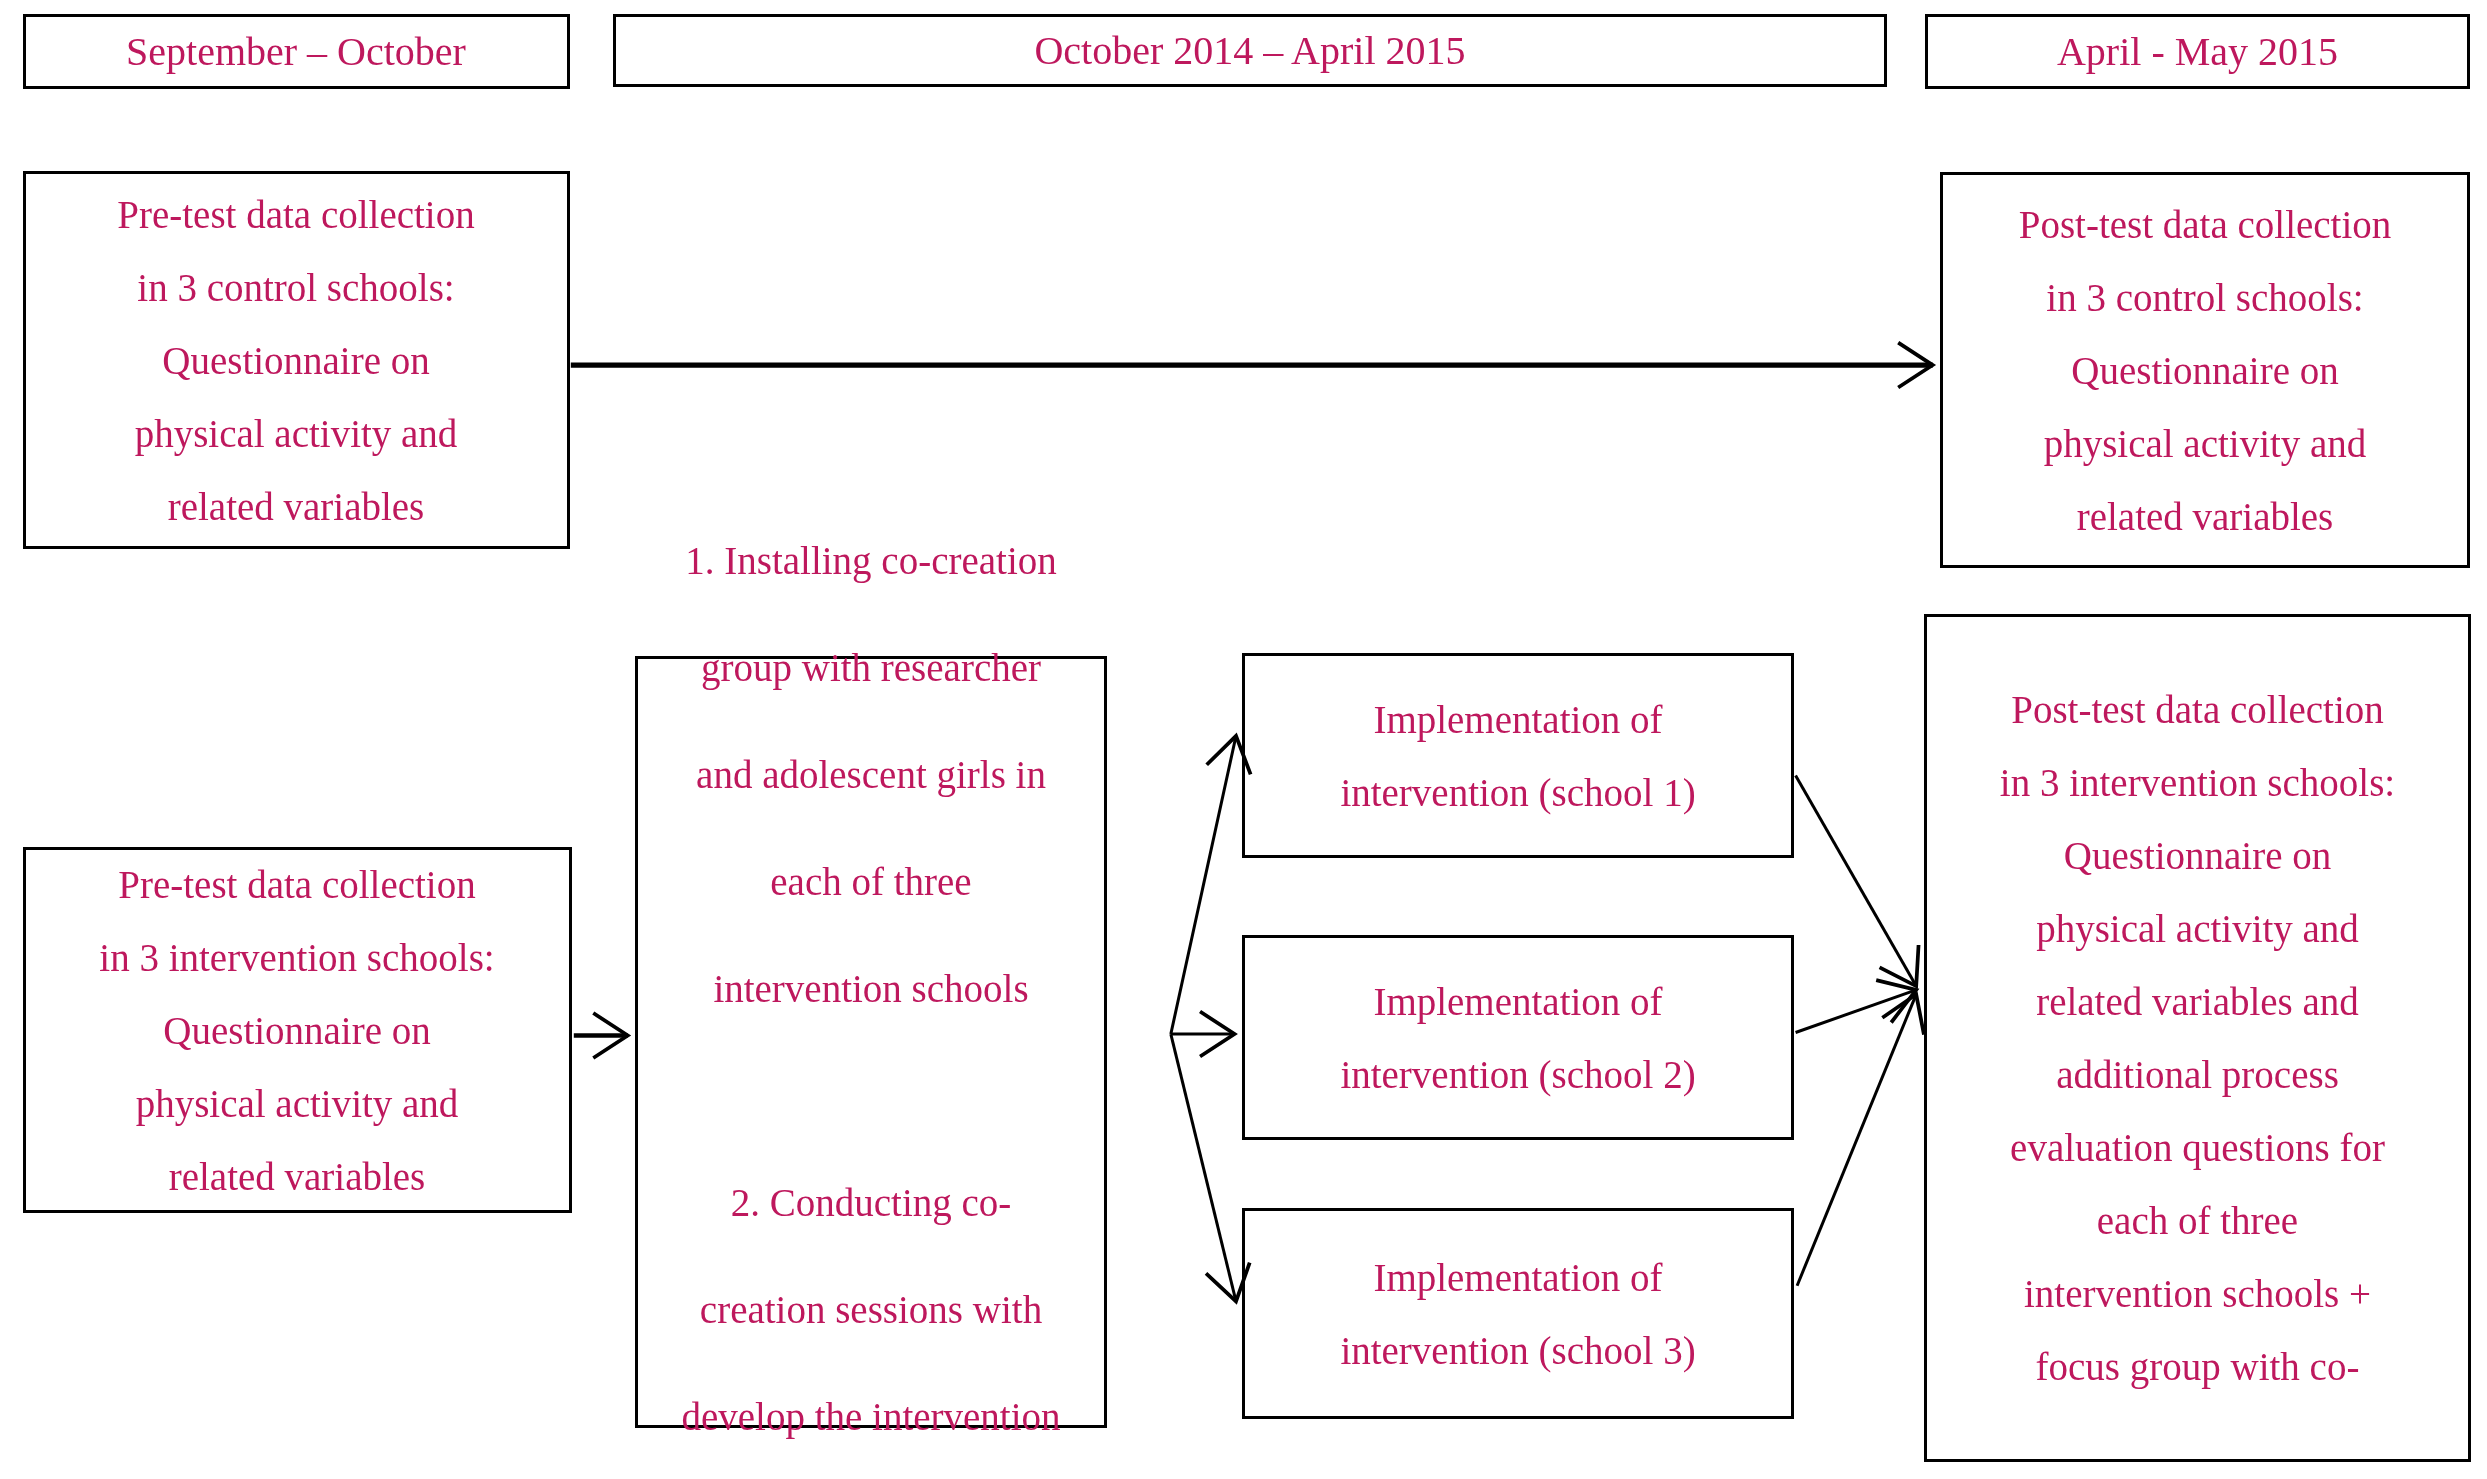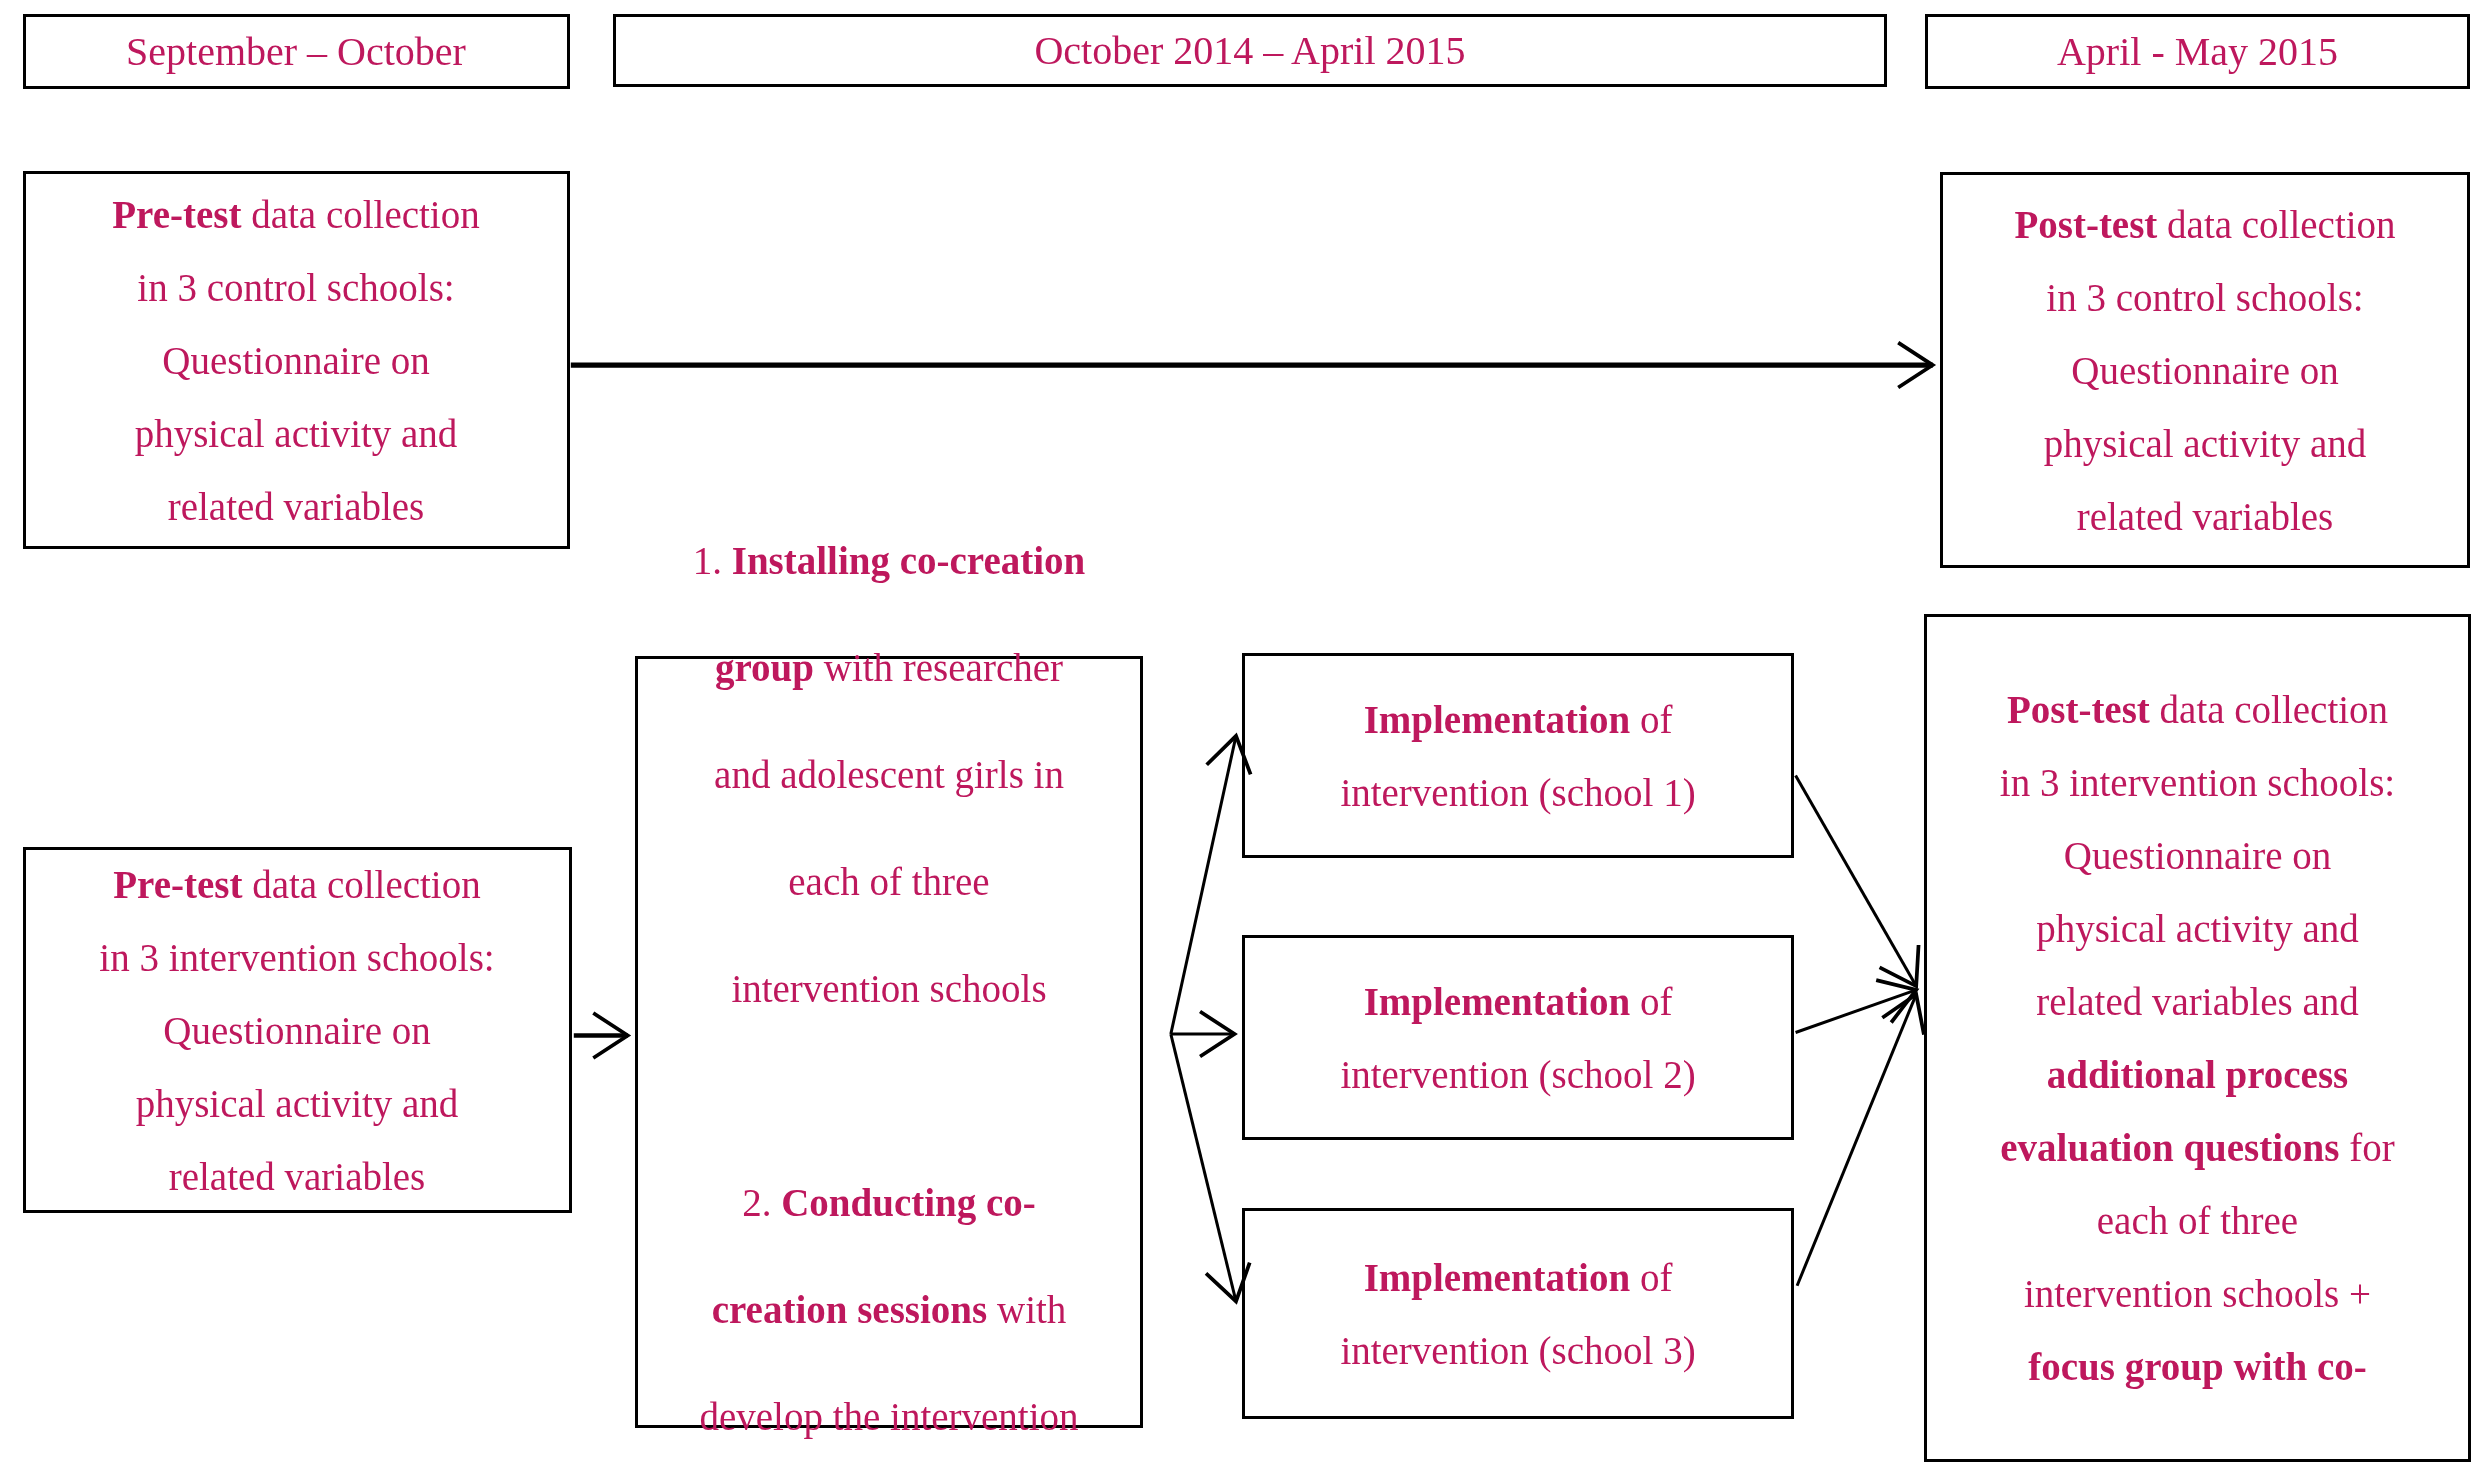--- a/index.html
+++ b/index.html
@@ -19,21 +19,21 @@
     background: #ffffff;
     display: flex;
     flex-direction: column;
     justify-content: center;
     align-items: center;
     text-align: center;
     font-size: 39px;
     line-height: 73px;
   }
   .box .line { white-space: nowrap; }
-  .box b { font-weight: 700; }
+  .box b { font-weight: 400; }
   .header-box { font-size: 40px; }
   #arrow-layer {
     position: absolute;
     left: 0; top: 0;
     width: 2487px; height: 1480px;
     pointer-events: none;
   }
 </style>
 </head>
 <body>
@@ -65,21 +65,21 @@
       <div class="line"><span>related variables</span></div>
     </div>
 
   <div class="box" style="left:22.5px; top:847px; width:549px; height:366px;">
       <div class="line"><b>Pre-test</b><span> data collection</span></div>
       <div class="line"><span>in 3 intervention schools:</span></div>
       <div class="line"><span>Questionnaire on</span></div>
       <div class="line"><span>physical activity and</span></div>
       <div class="line"><span>related variables</span></div>
     </div>
-  <div class="box" style="left:635px; top:656px; width:508px; height:772px;gap:34px;">
+  <div class="box" style="left:635px; top:656px; width:472px; height:772px;gap:34px;">
       <div class="line"><span>1. </span><b>Installing co-creation</b></div>
       <div class="line"><b>group</b><span> with researcher</span></div>
       <div class="line"><span>and adolescent girls in</span></div>
       <div class="line"><span>each of three</span></div>
       <div class="line"><span>intervention schools</span></div>
       <div class="line">&nbsp;</div>
       <div class="line"><span>2. </span><b>Conducting co-</b></div>
       <div class="line"><b>creation sessions</b><span> with</span></div>
       <div class="line"><span>develop the intervention</span></div>
       <div class="line"><span>the co-creation group to</span></div>

